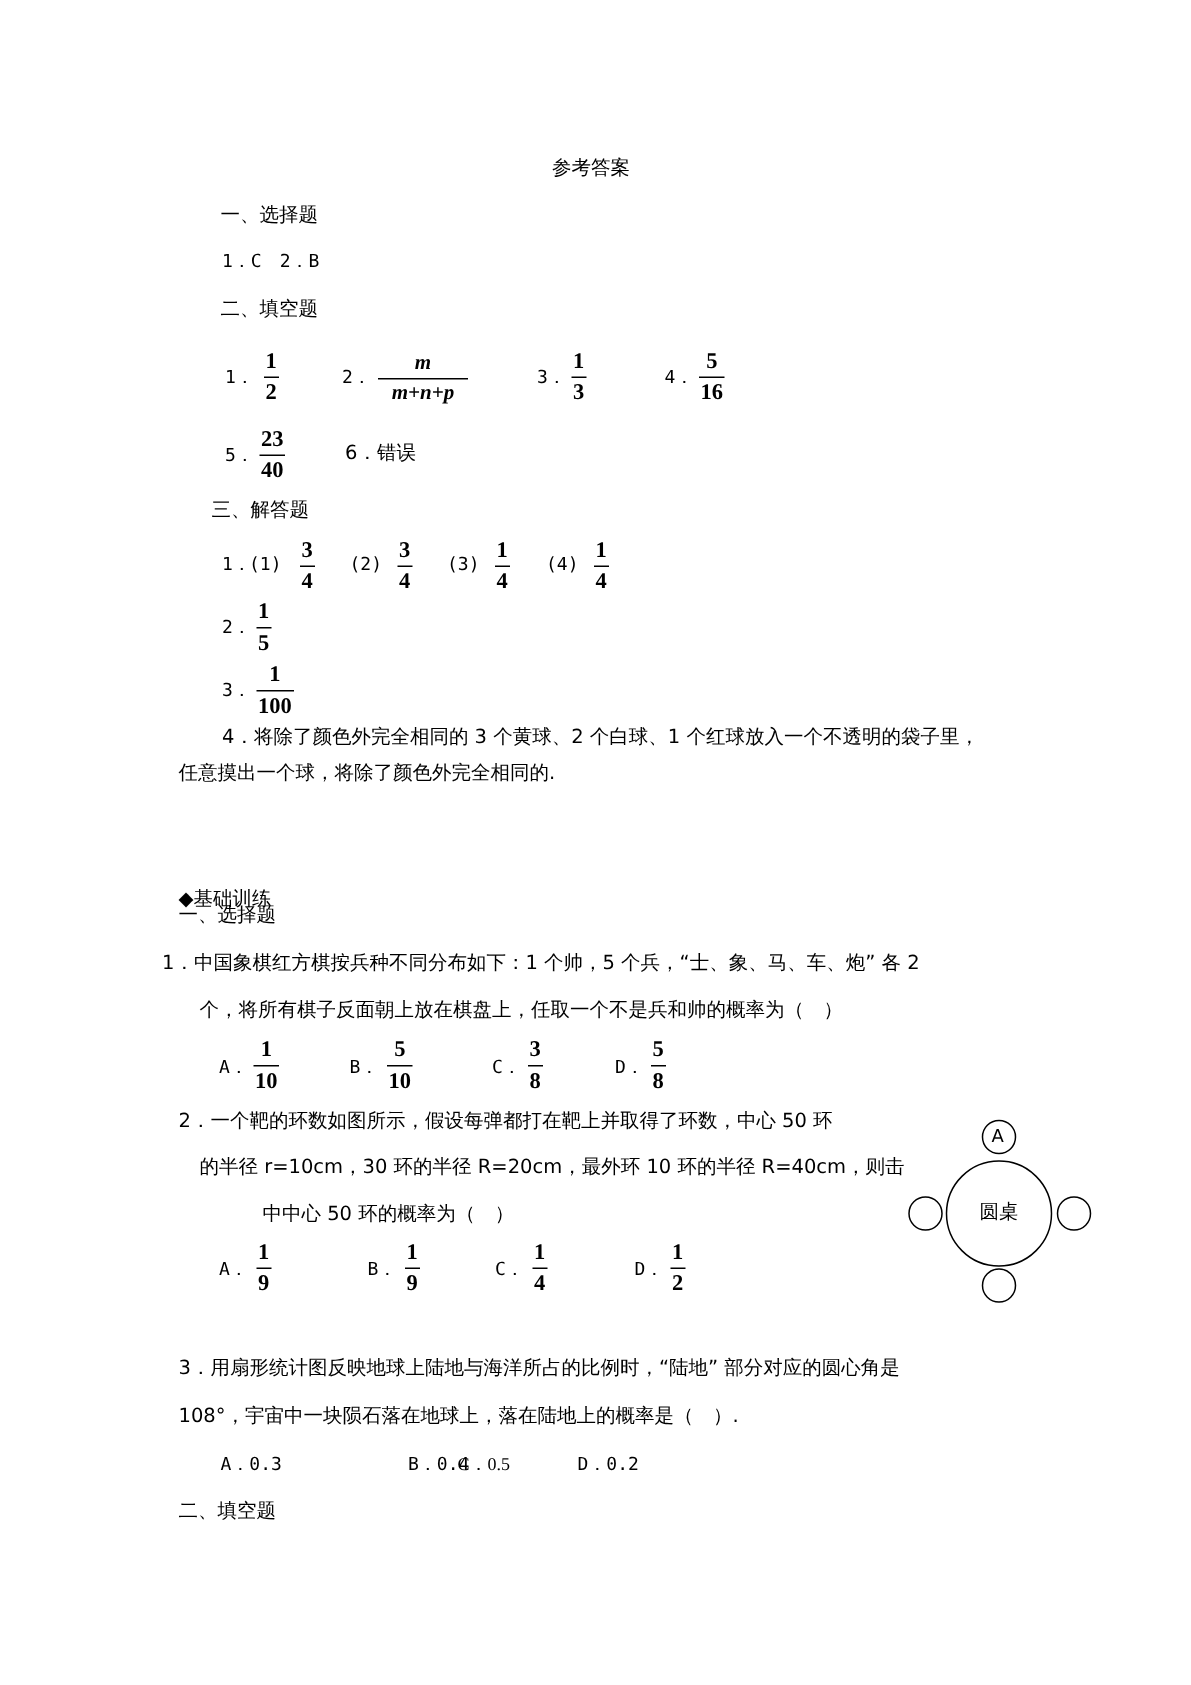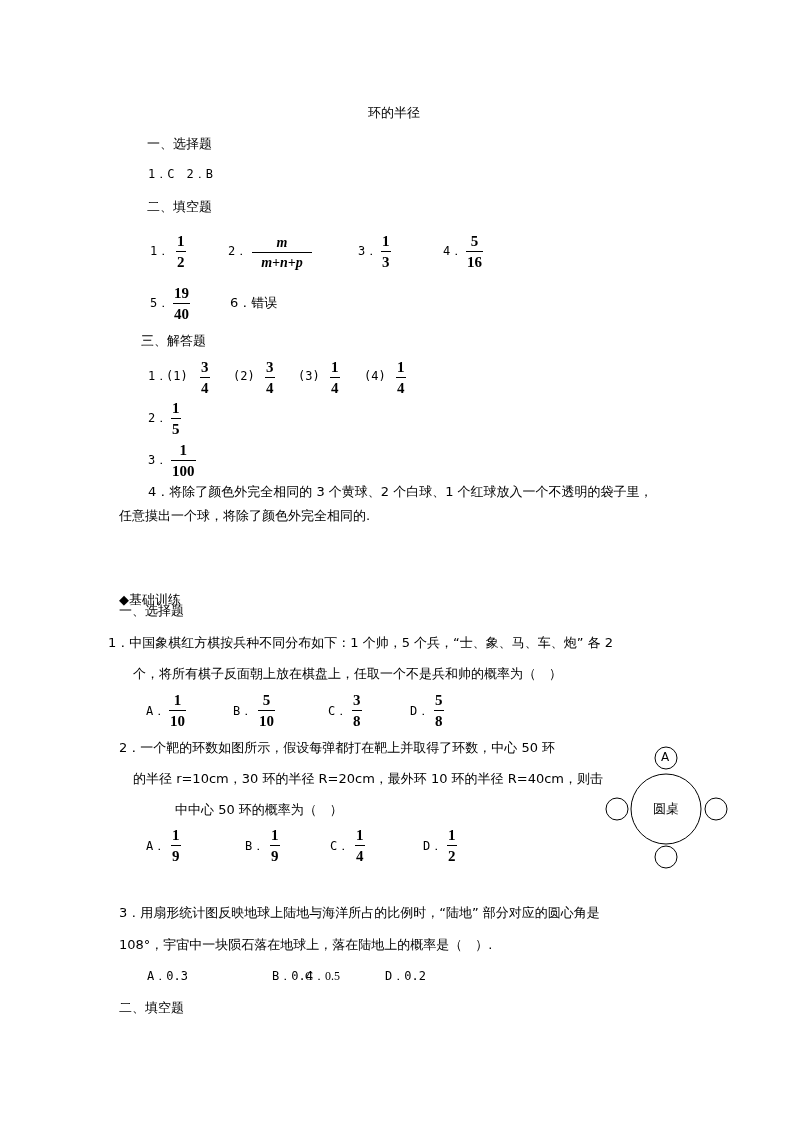--- a/index.html
+++ b/index.html
@@ -11,21 +11,21 @@
       font-family: "Liberation Serif", "DejaVu Serif", serif; font-weight: bold; font-size: 15px; line-height: 1; }
     .frac .num { padding: 0 1px 2px 1px; }
     .frac .bar { align-self: stretch; border-top: 1px solid #000; }
     .frac .den { padding: 3px 1px 0 1px; }
     .frac.ital .num, .frac.ital .den { font-style: italic; font-size: 14px; }
     .diagram { position: absolute; left: 598px; top: 742px; width: 140px; height: 130px; }
   </style>
 </head>
 <body>
 
-<div class="abs" style="left:368px;top:106px;">环的半径</div>
+<div class="abs" style="left:368px;top:106px;">参考答案</div>
 
 <div class="abs" style="left:147px;top:137px;">一、选择题</div>
 <div class="abs mono" style="left:148px;top:168px;">1．C　2．B</div>
 
 <div class="abs" style="left:147px;top:200px;">二、填空题</div>
 
 <div class="abs mono" style="left:150px;top:245px;">1．</div>
 <div class="frac" style="left:176px;top:234px;">
   <span class="num">1</span>
     <span class="bar"></span>
@@ -48,21 +48,21 @@
 
 <div class="abs mono" style="left:443px;top:245px;">4．</div>
 <div class="frac" style="left:466px;top:234px;">
   <span class="num">5</span>
     <span class="bar"></span>
     <span class="den">16</span>
 </div>
 
 <div class="abs mono" style="left:150px;top:297px;">5．</div>
 <div class="frac" style="left:173px;top:286px;">
-  <span class="num">19</span>
+  <span class="num">23</span>
     <span class="bar"></span>
     <span class="den">40</span>
 </div>
 <div class="abs" style="left:230px;top:296px;">6．错误</div>
 
 <div class="abs" style="left:141px;top:334px;">三、解答题</div>
 
 <div class="abs mono" style="left:148px;top:370px;">1．</div>
 <div class="abs mono" style="left:166px;top:370px;">(1)</div>
 <div class="frac" style="left:200px;top:360px;">

